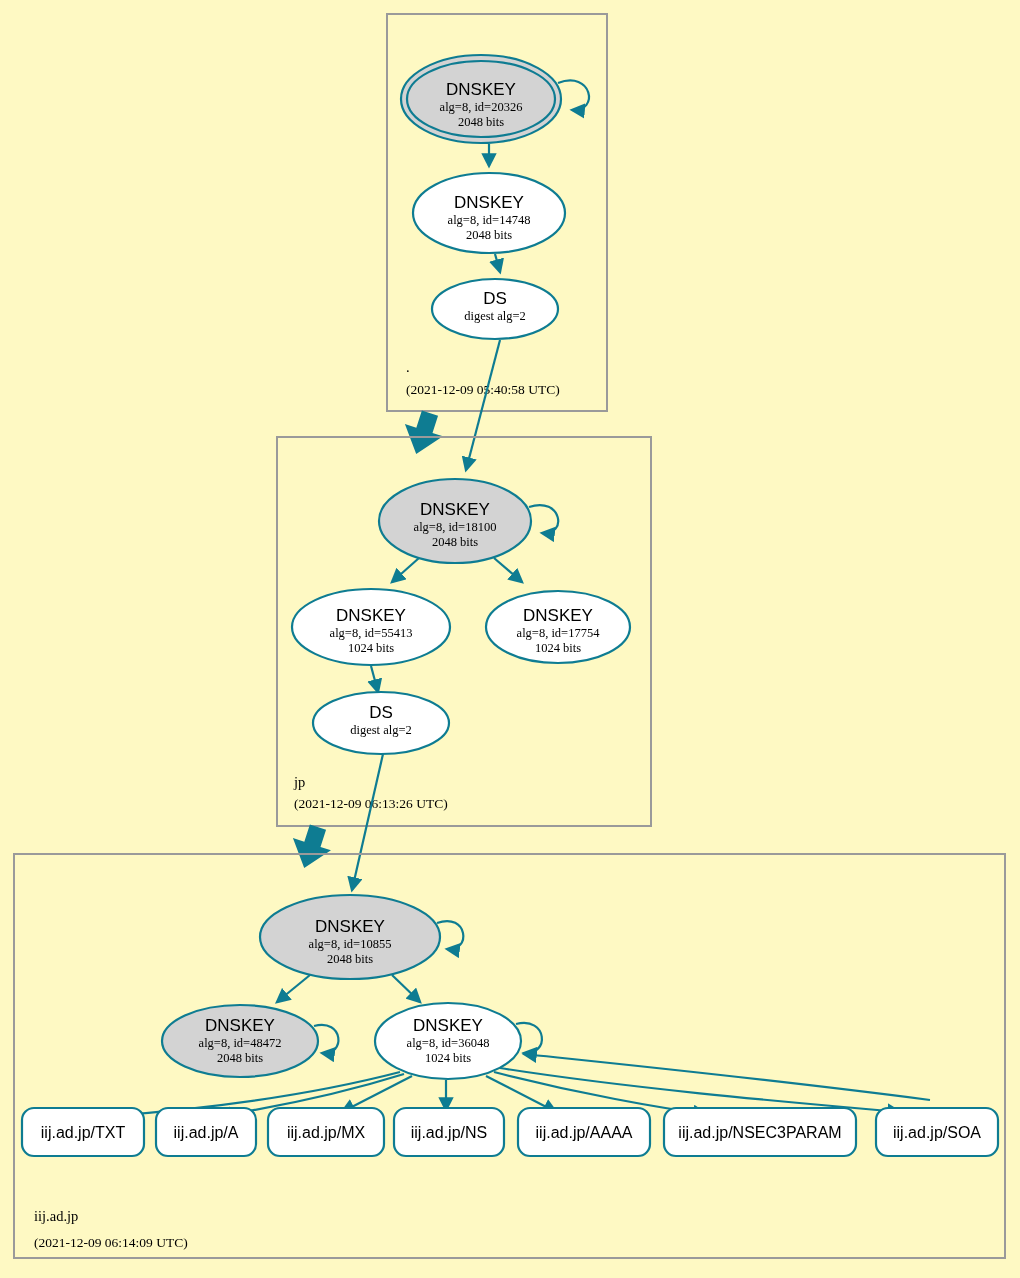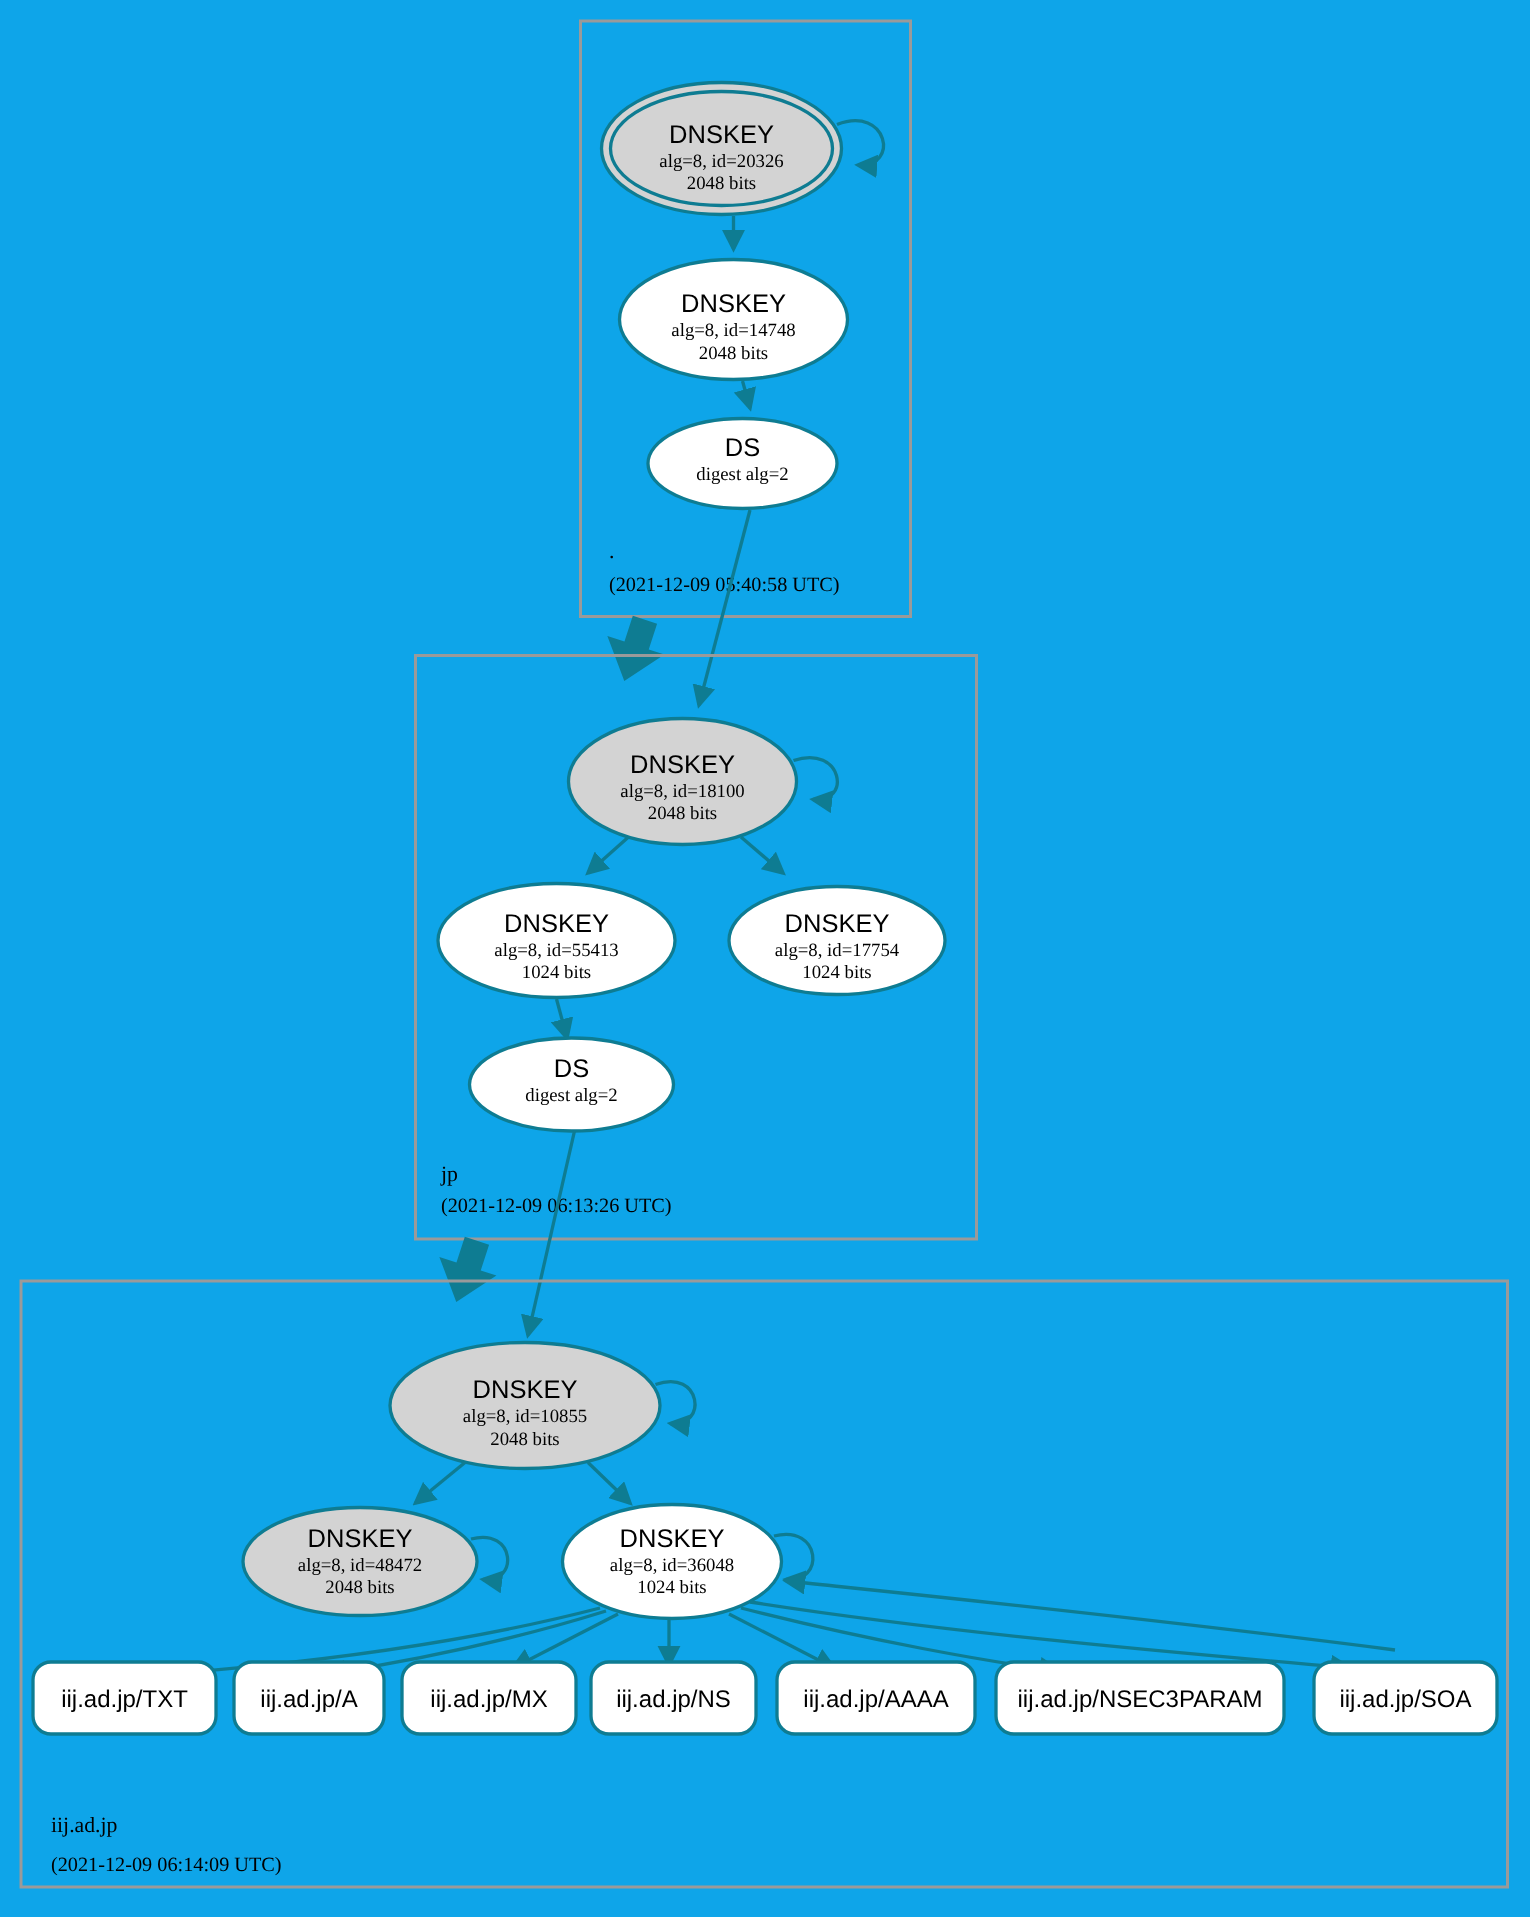--- a/index.html
+++ b/index.html
@@ -8,21 +8,21 @@
     background: #ffffff;
   }
   body {
     font-family: "Liberation Sans", sans-serif;
   }
   #stage {
     position: relative;
     width: 1020px;
     height: 1278px;
     overflow: hidden;
-    background: #0ea5e9;
+    background: #fef9c3;
   }
   #graph {
     position: absolute;
     left: 0;
     top: 0;
     width: 1020px;
     height: 1278px;
   }
   .zone-box {
     fill: none;

